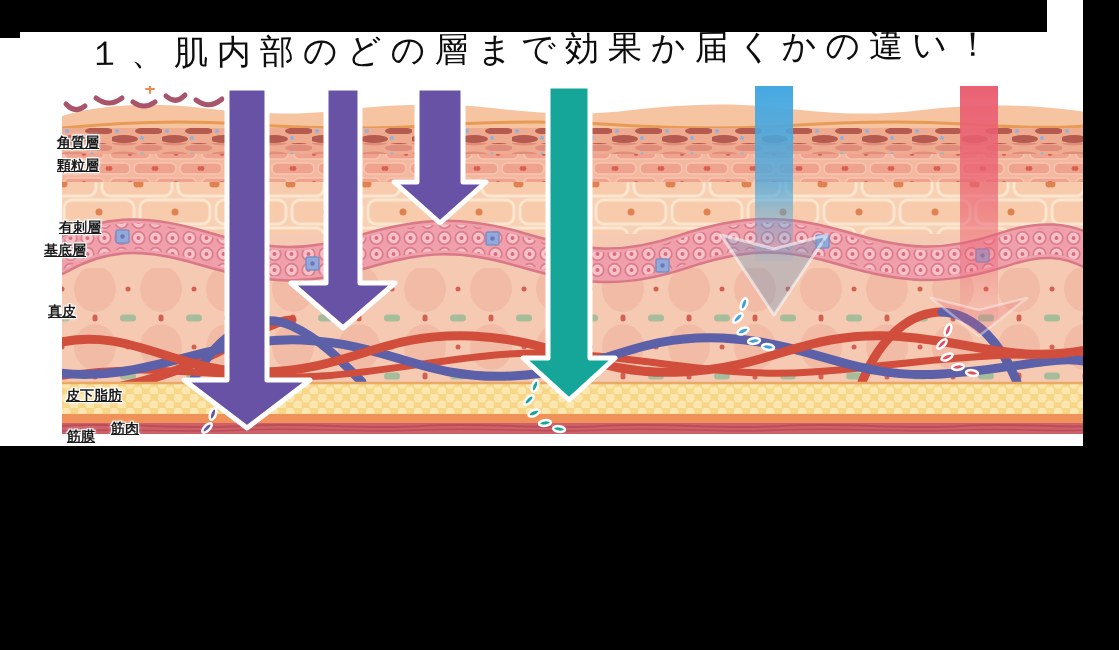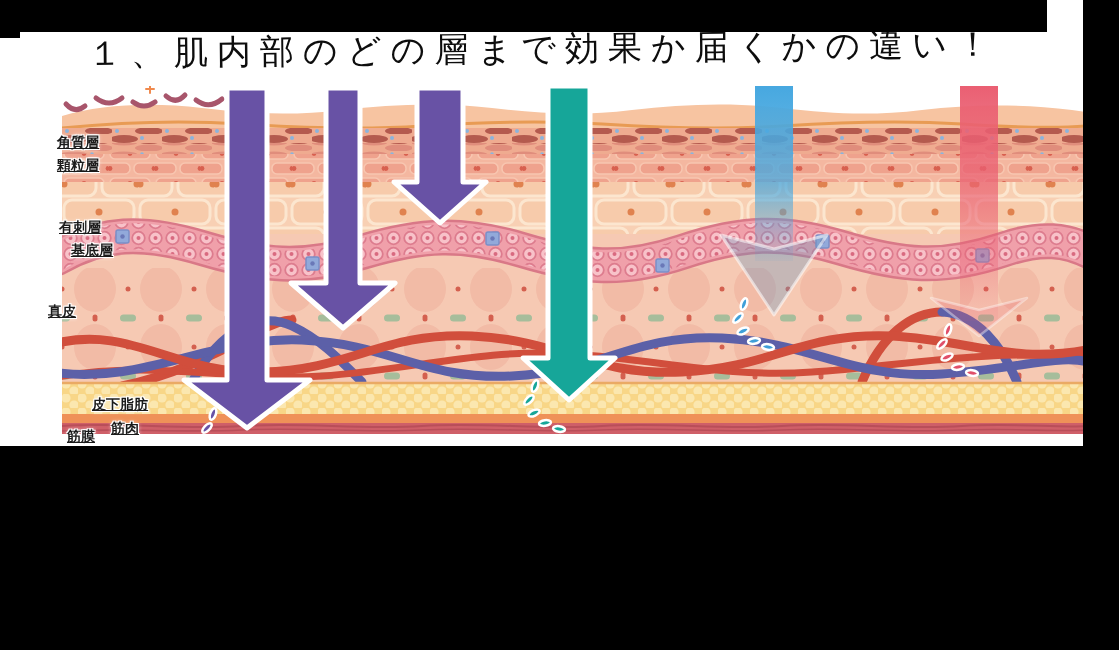--- a/index.html
+++ b/index.html
@@ -191,23 +191,23 @@
         <use href="#burst" transform="translate(507,314)" fill="#16a699" stroke="#ffffff"></use>
         <use href="#burst" transform="translate(716,232)" fill="#3f9fd8" stroke="#ffffff"></use>
         <use href="#burst" transform="translate(920,258)" fill="#e0506a" stroke="#ffffff"></use>
       </g>
     </svg>
   </div>
 
   <div class="layer-label" style="left:57px;top:134px;">角質層</div>
   <div class="layer-label" style="left:57px;top:157px;">顆粒層</div>
   <div class="layer-label" style="left:59px;top:199px;margin-top:20px;">有刺層</div>
-  <div class="layer-label" style="left:71px;top:242px;">基底層</div>
+  <div class="layer-label" style="left:44px;top:242px;">基底層</div>
   <div class="layer-label" style="left:48px;top:303px;">真皮</div>
-  <div class="layer-label" style="left:66px;top:396px;margin-left:26px;">皮下脂肪</div>
+  <div class="layer-label" style="left:66px;top:387px;">皮下脂肪</div>
   <div class="layer-label" style="left:67px;top:404px;margin-top:24px;">筋膜</div>
   <div class="layer-label" style="left:67px;top:420px;margin-left:44px;">筋肉</div>
 
   <div class="title">１、肌内部のどの層まで効果か届くかの違い！</div>
 
   <div class="bar-top"></div>
   <div class="bar-top-notch"></div>
   <div class="bar-right"></div>
   <div class="bar-bottom"></div>
 

